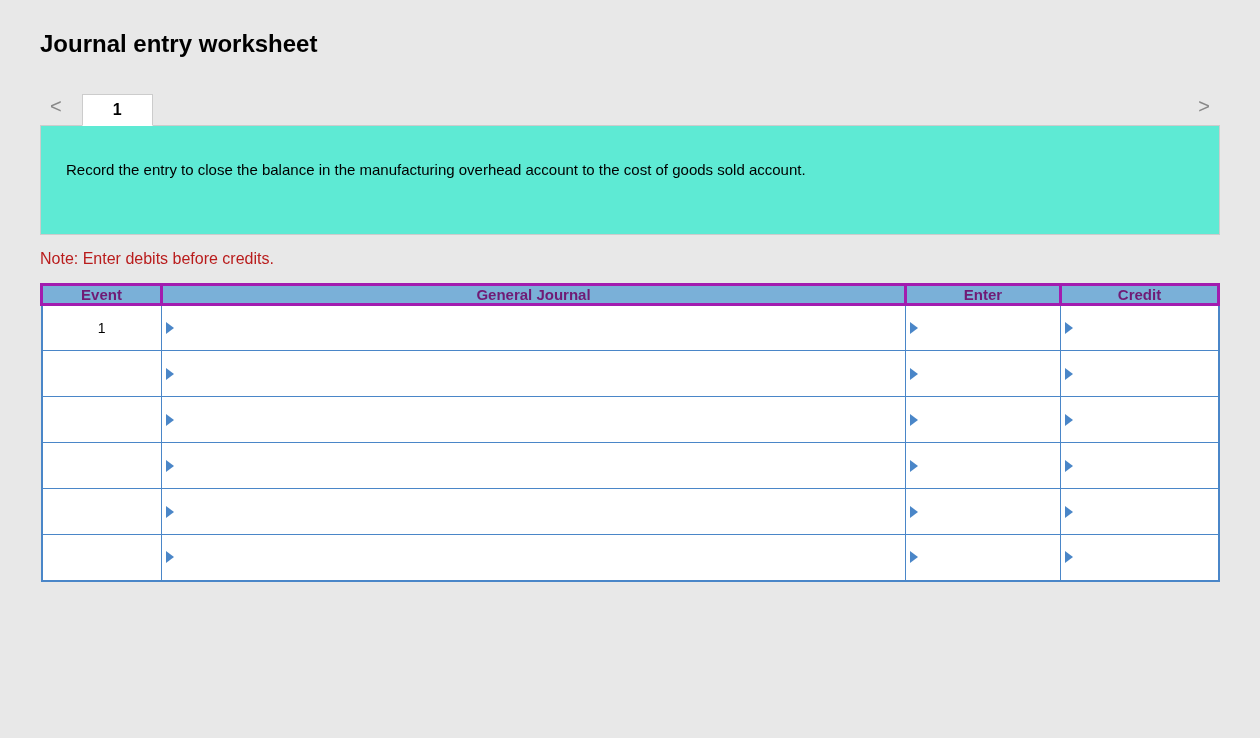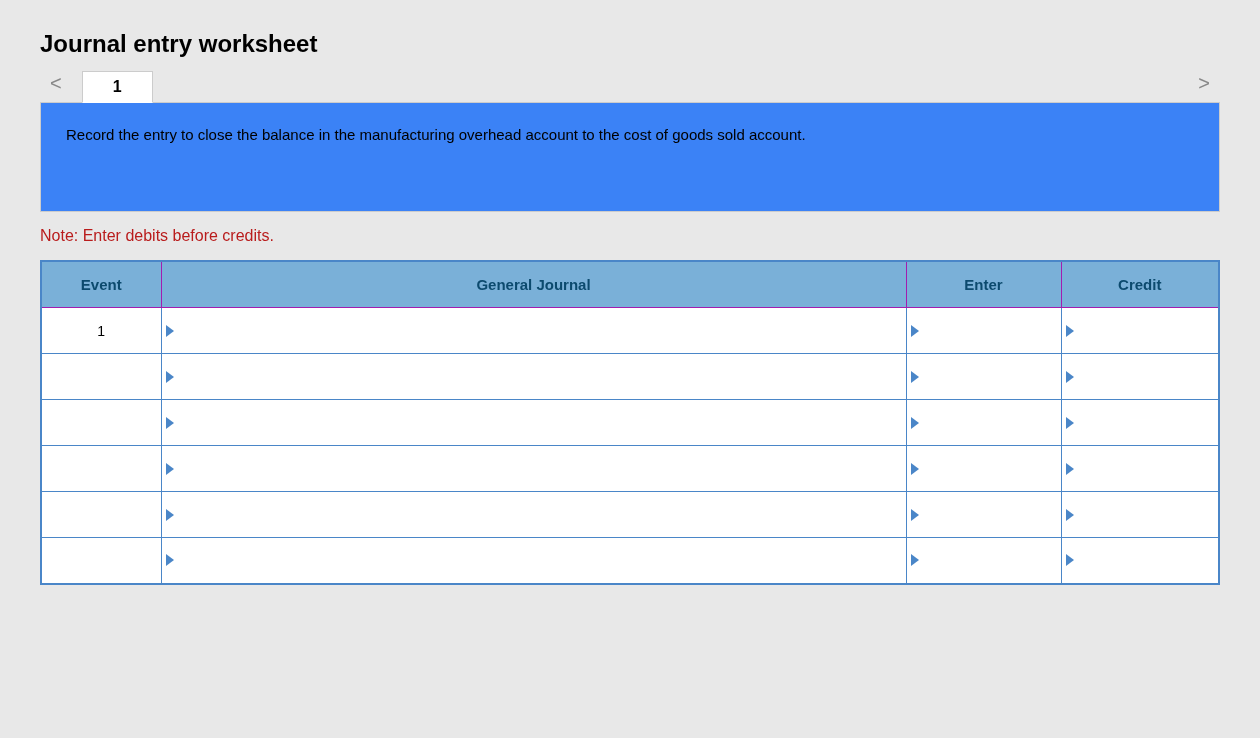--- a/index.html
+++ b/index.html
@@ -14,21 +14,21 @@
       font-size: 14px;
       color: #000;
       padding: 30px 40px;
       width: 1260px;
       min-height: 738px;
     }
 
     .page-title {
       font-size: 24px;
       font-weight: bold;
-      margin-bottom: 5px;
+      margin-bottom: 28px;
       color: #000;
     }
 
     .tab-nav {
       display: flex;
       align-items: flex-end;
       margin-bottom: 0;
       position: relative;
     }
 
@@ -54,22 +54,22 @@
       z-index: 2;
       margin-left: 10px;
     }
 
     .nav-arrow-right {
       margin-left: auto;
     }
 
     .instruction-box {
       border: 1px solid #ccc;
-      background: #3b82f6;
-      padding: 20px 25px 30px 25px;
+      background: #5eead4;
+      padding: 32px 25px 30px 25px;
       margin-bottom: 15px;
       min-height: 110px;
       position: relative;
       z-index: 1;
       margin-top: -1px;
     }
 
     .instruction-text {
       font-size: 15px;
       line-height: 1.6;
@@ -86,25 +86,25 @@
       width: 100%;
       border-collapse: collapse;
       border: 2px solid #4a86c8;
     }
 
     .journal-table thead tr {
       background-color: #7ab0d8;
     }
 
     .journal-table thead th {
-      border: 1px solid #a21caf;
-      padding: 14px 15px;
+      border: 3px solid #a21caf;
+      padding: 0 15px;
       font-weight: bold;
       font-size: 15px;
-      color: #0c4a6e;
+      color: #701a75;
       text-align: center;
     }
 
     .journal-table thead th.col-event {
       width: 120px;
       text-align: center;
     }
 
     .journal-table thead th.col-journal {
     }

